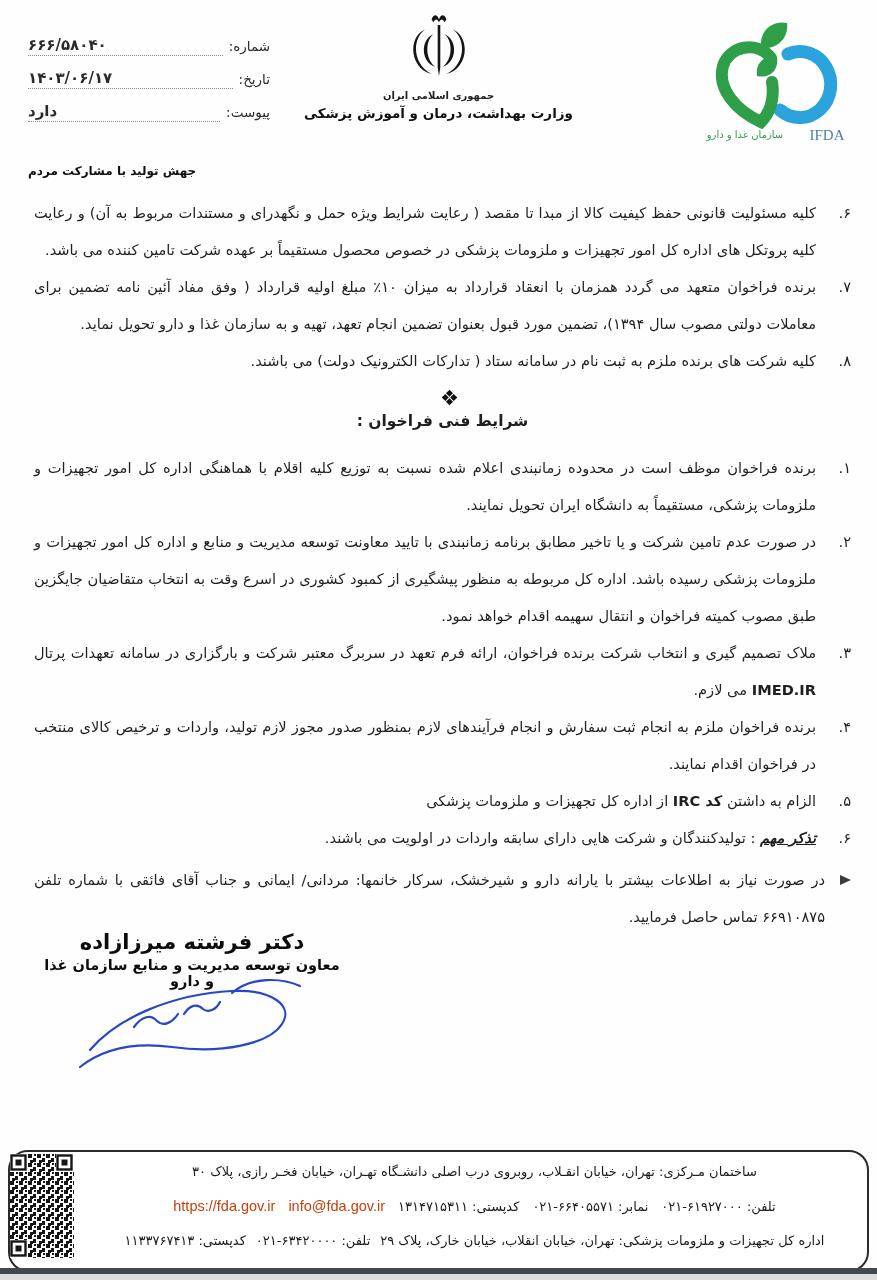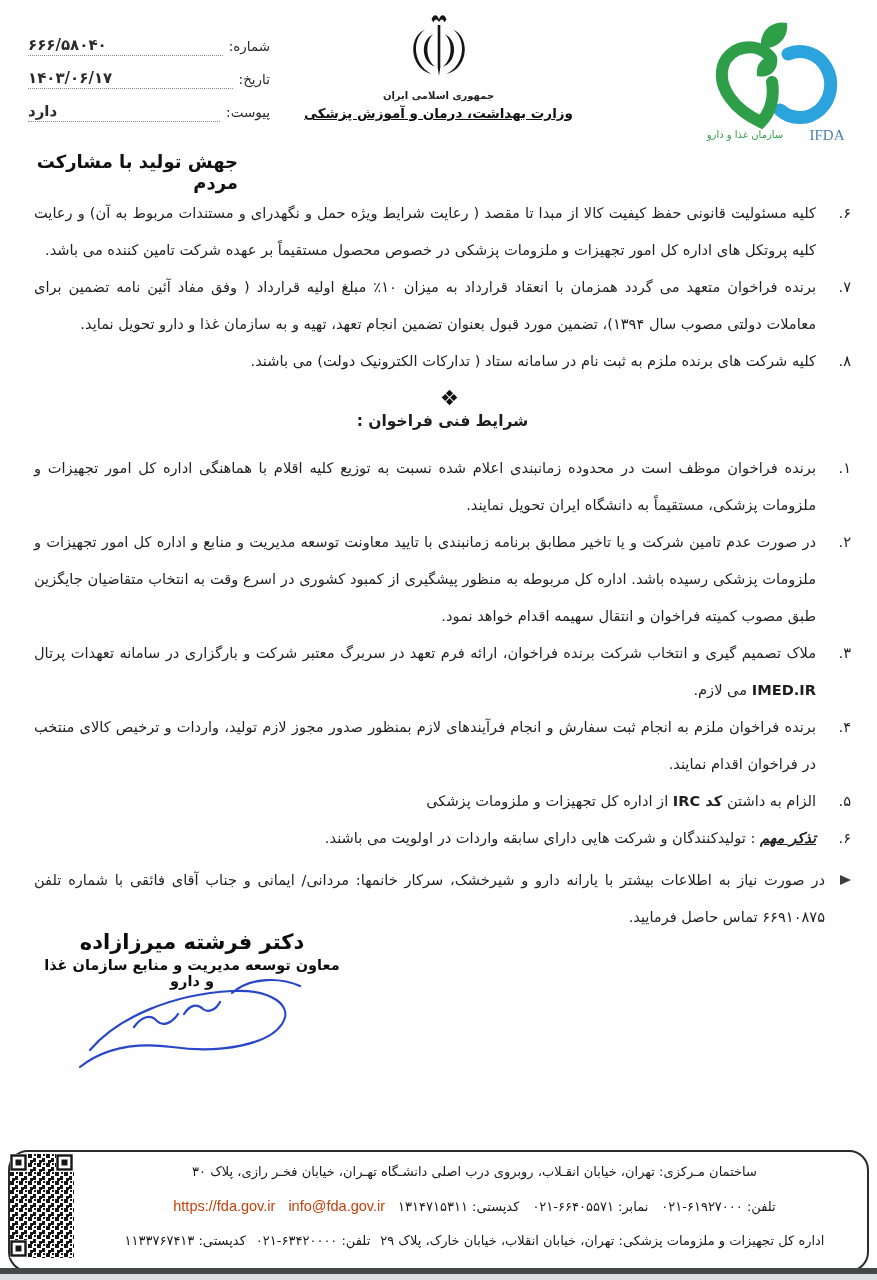--- a/index.html
+++ b/index.html
@@ -4,26 +4,26 @@
 <style>
   html,body{margin:0;padding:0;}
   body{width:877px;height:1280px;background:#ffffff;font-family:"DejaVu Sans",sans-serif;color:#1f1f1f;position:relative;overflow:hidden;}
   .sheet{position:absolute;inset:0;background:#fefefe;}
 
   
   .meta{position:absolute;top:36px;left:28px;width:242px;direction:rtl;}
   .meta-row{display:flex;align-items:flex-end;margin-bottom:13px;font-size:13.5px;color:#2a2a2a;}
   .meta-label{flex:0 0 auto;margin-left:6px;padding-bottom:2px;}
   .meta-line{flex:1;border-bottom:1.6px dotted #8a8a8a;text-align:left;font-weight:bold;font-size:15px;padding-bottom:1px;}
-  .slogan{position:absolute;top:151px;left:28px;width:210px;direction:rtl;text-align:right;font-weight:bold;font-size:18px;color:#111;}
+  .slogan{position:absolute;top:164px;left:28px;width:210px;direction:rtl;text-align:left;font-weight:bold;font-size:12px;color:#111;}
 
   .emblem-wrap{position:absolute;top:12px;left:50%;transform:translateX(-50%);width:280px;text-align:center;}
   .emblem-svg{display:block;margin:0 auto;}
   .gov-line1{font-size:10px;margin-top:2px;color:#222;font-weight:bold;}
-  .gov-line2{font-size:13.5px;margin-top:4px;color:#111;font-weight:bold;text-decoration:underline;}
+  .gov-line2{font-size:13.5px;margin-top:4px;color:#111;font-weight:bold;}
 
   .ifda{position:absolute;top:18px;right:14px;width:158px;height:132px;}
 
   
   .content{position:absolute;top:194px;right:26px;left:34px;direction:rtl;font-size:14.6px;line-height:37px;}
   .row{display:flex;}
   .num{flex:0 0 26px;text-align:right;padding-left:9px;}
   .txt{flex:1;text-align:justify;}
   .section-head{display:flex;align-items:center;margin:13px 0 9px;font-weight:bold;font-size:15.5px;flex-direction:column;}
   .dmd{width:11px;height:11px;transform:rotate(45deg);display:grid;grid-template-columns:1fr 1fr;grid-template-rows:1fr 1fr;gap:1.6px;margin-left:14px;flex:0 0 auto;}

